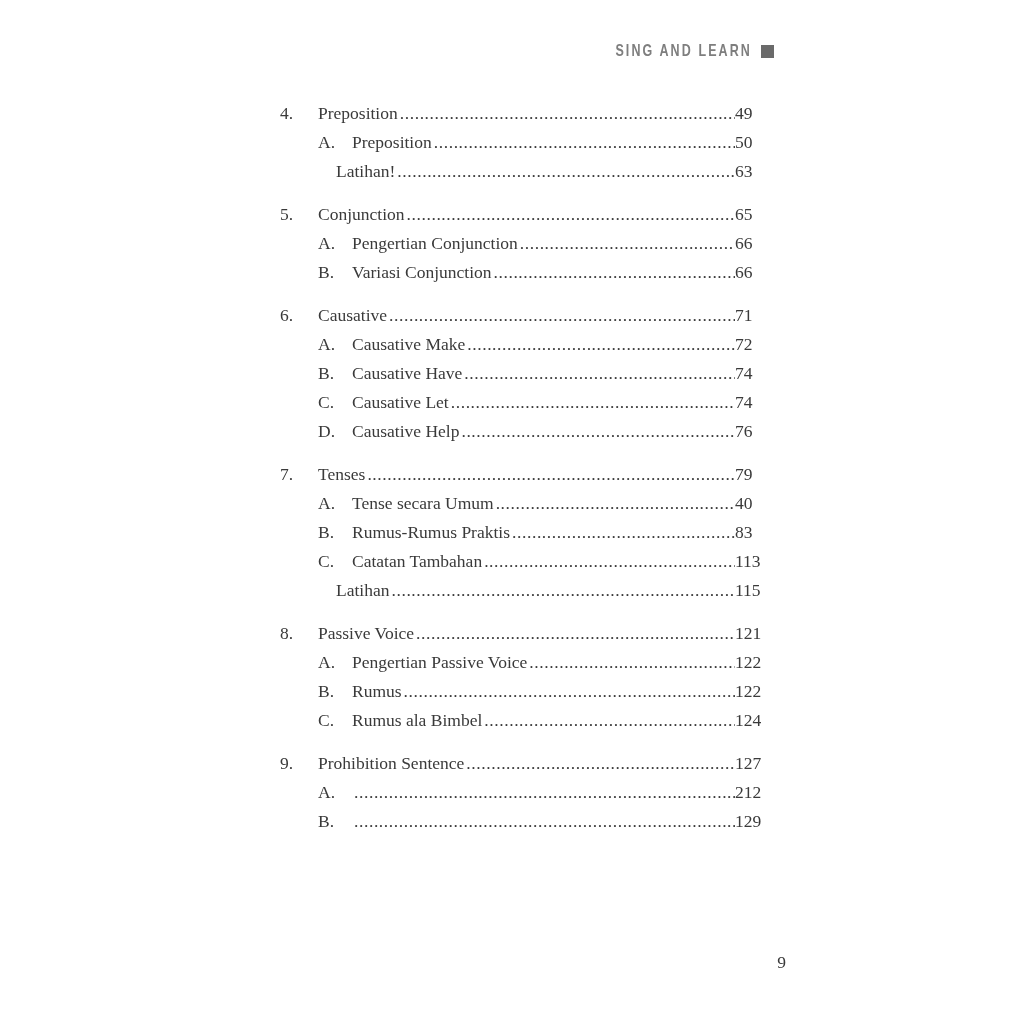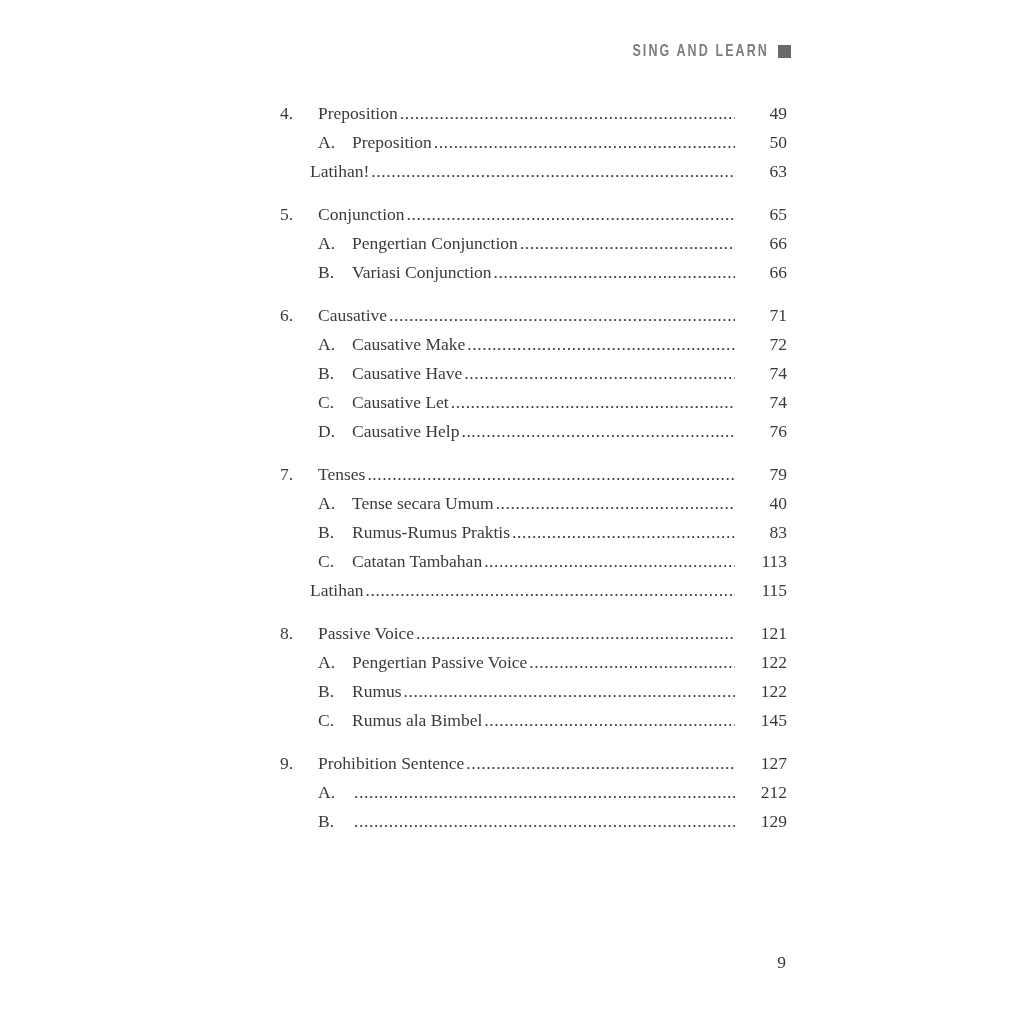--- a/index.html
+++ b/index.html
@@ -13,21 +13,21 @@
     position: relative;
     font-family: "Liberation Serif", "DejaVu Serif", serif;
     color: #3a3a3a;
     overflow: hidden;
   }
 
   
   .running-head {
     position: absolute;
     top: 44px;
-    right: 233px;
+    right: 250px;
     display: flex;
     align-items: center;
     gap: 9px;
   }
   .running-head-title {
     display: inline-block;
     font-family: "Liberation Sans", "DejaVu Sans", sans-serif;
     font-size: 12.5px;
     font-weight: 700;
     letter-spacing: 2.1px;
@@ -64,38 +64,38 @@
     width: 38px;
     white-space: nowrap;
   }
   .toc-row.sub {
     margin-left: 38px;
   }
   .toc-row.sub .num {
     width: 34px;
   }
   .toc-row.plain {
-    margin-left: 30px;
+    margin-left: 56px;
   }
   .toc-row .title {
     flex: none;
     white-space: nowrap;
   }
   .toc-row .dots {
     flex: 1 1 auto;
     overflow: hidden;
     white-space: nowrap;
     letter-spacing: 0.6px;
     margin-left: 2px;
     min-width: 0;
   }
   .toc-row .page {
     flex: none;
     width: 52px;
-    text-align: right;
+    text-align: left;
     white-space: nowrap;
   }
 
   
   .folio {
     position: absolute;
     top: 950px;
     right: 238px;
     font-size: 17.5px;
     line-height: 24px;
@@ -229,21 +229,21 @@
       <div class="toc-row sub">
         <span class="num">B.</span>
         <span class="title">Rumus</span>
         <span class="dots">....................................................................................................................................................................................</span>
         <span class="page">122</span>
       </div>
       <div class="toc-row sub">
         <span class="num">C.</span>
         <span class="title">Rumus ala Bimbel</span>
         <span class="dots">....................................................................................................................................................................................</span>
-        <span class="page">145</span>
+        <span class="page">124</span>
       </div>
     </div>
     <div class="toc-group">
       <div class="toc-row chapter">
         <span class="num">9.</span>
         <span class="title">Prohibition Sentence</span>
         <span class="dots">....................................................................................................................................................................................</span>
         <span class="page">127</span>
       </div>
       <div class="toc-row sub">

